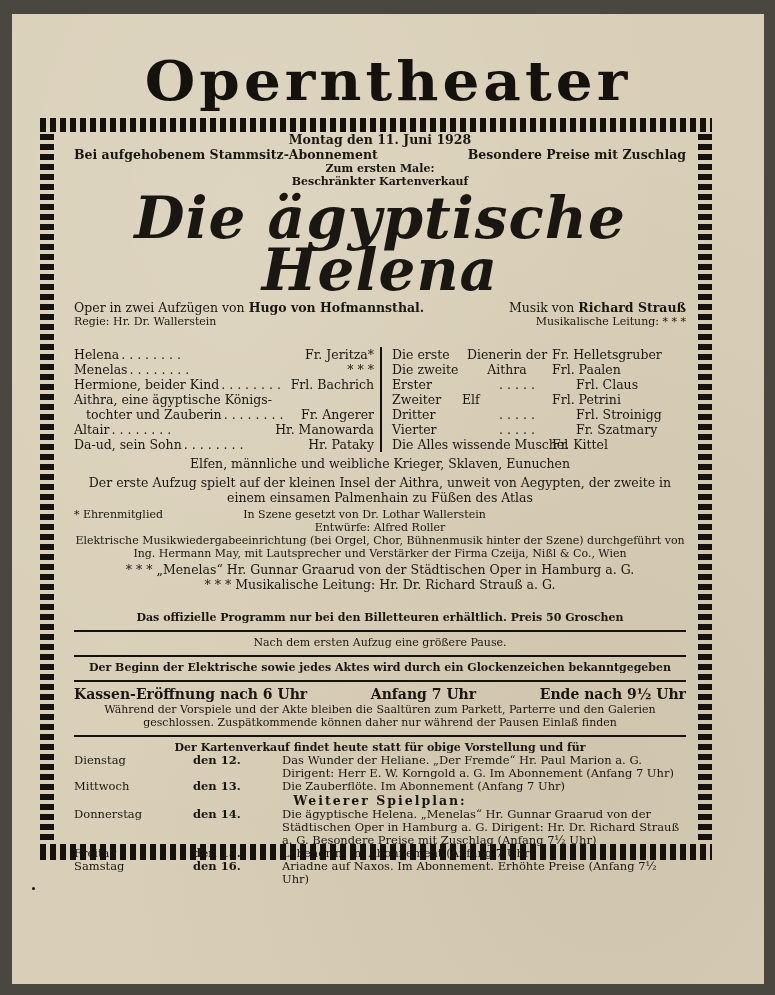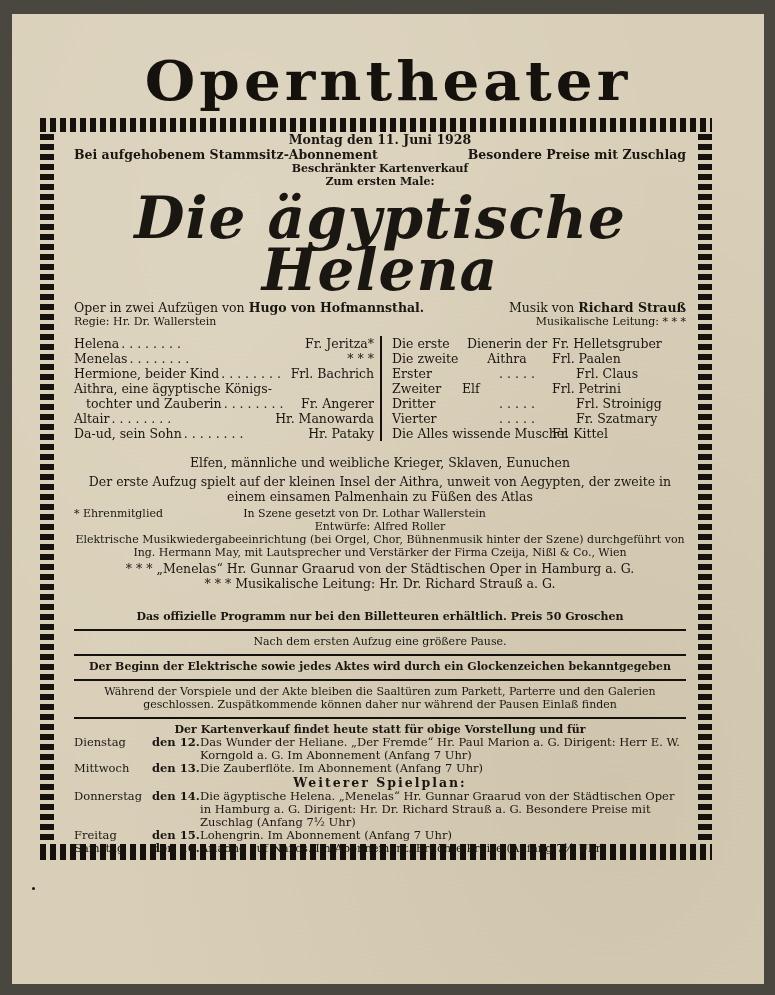--- a/index.html
+++ b/index.html
@@ -41,28 +41,28 @@
     position: absolute; left: 62px; width: 612px; top: 118px;
     font-size: 12.5px; line-height: 15px;
   }
   .c { text-align: center; }
   .b { font-weight: bold; }
   .row { display: flex; justify-content: space-between; }
   .big {
     font-size: 58px; line-height: 52px; font-weight: 900; text-align: center;
     letter-spacing: 1px; margin: 4px 0 4px 0; font-style: italic;
   }
-  .cast { display: flex; margin-top: 8px; align-items: flex-end; }
+  .cast { display: flex; margin-top: 19px; align-items: flex-end; }
   .cast .col1 { width: 300px; border-right: 2px solid #15120e; padding-right: 6px; }
   .cast .col2 { flex: 1; padding-left: 10px; }
   .cr { display: flex; justify-content: space-between; white-space: nowrap; }
   .cr .dots { flex: 1; overflow: hidden; color: #2a251e; letter-spacing: 4px; padding: 0 2px; }
   .sep { border-top: 2px solid #15120e; margin: 6px 0 4px 0; }
   .small { font-size: 11px; line-height: 13px; }
-  .sched { display: flex; font-size: 11.5px; line-height: 13px; }
+  .sched { display: flex; font-size: 11.5px; line-height: 13px; gap: 41px; }
   .sched .day { width: 78px; flex-shrink: 0; }
   .sched .dt { width: 48px; flex-shrink: 0; font-weight: bold; }
   .sched .tx { flex: 1; }
   .footer { position: absolute; top: 850px; left: 0; right: 0; text-align: center; font-size: 8px; font-weight: bold; }
   .dot { position: absolute; left: 20px; top: 873px; width: 3px; height: 3px; background: #15120e; border-radius: 50%; }
 </style>
 </head>
 <body>
 
 <div class="sheet">
@@ -72,22 +72,22 @@
   <div class="vbar left"></div>
   <div class="vbar right"></div>
   <div class="hbar bottom"></div>
 
   <div class="content">
     <div class="c b">Montag den 11. Juni 1928</div>
     <div class="row b">
       <span>Bei aufgehobenem Stammsitz-Abonnement</span>
       <span>Besondere Preise mit Zuschlag</span>
     </div>
+    <div class="c small b">Zum ersten Male:</div>
     <div class="c small b">Beschränkter Kartenverkauf</div>
-    <div class="c small b">Zum ersten Male:</div>
 
     <div class="big">Die ägyptische Helena</div>
 
     <div class="row">
       <span>
         <span>Oper in zwei Aufzügen von</span>
         <span class="b">Hugo von Hofmannsthal.</span>
       </span>
       <span>
         <span>Musik von</span>
@@ -167,39 +167,44 @@
             <span style="width:90px;text-align:center" class="dots">.....</span>
             <span style="flex:1;text-align:left">Fr. Szatmary</span>
           </div>
         <div class="cr">
             <span style="width:160px">Die Alles wissende Muschel</span>
             <span style="flex:1;text-align:left">Fr. Kittel</span>
           </div>
       </div>
     </div>
 
-    <div class="c" style="margin-top:14px">Elfen, männliche und weibliche Krieger, Sklaven, Eunuchen</div>
+    <div class="c" style="margin-top:4px">Elfen, männliche und weibliche Krieger, Sklaven, Eunuchen</div>
     <div class="c" style="margin-top:4px">Der erste Aufzug spielt auf der kleinen Insel der Aithra, unweit von Aegypten, der zweite in einem einsamen Palmenhain zu Füßen des Atlas</div>
     <div class="row small" style="margin-top:3px">
       <span>* Ehrenmitglied</span>
       <span>In Szene gesetzt von Dr. Lothar Wallerstein</span>
       <span style="width:120px"></span>
     </div>
     <div class="c small">Entwürfe: Alfred Roller</div>
     <div class="c small">Elektrische Musikwiedergabeeinrichtung (bei Orgel, Chor, Bühnenmusik hinter der Szene) durchgeführt von Ing. Hermann May, mit Lautsprecher und Verstärker der Firma Czeija, Nißl &amp; Co., Wien</div>
     <div class="c" style="margin-top:2px">* * * „Menelas“ Hr. Gunnar Graarud von der Städtischen Oper in Hamburg a. G.</div>
     <div class="c">* * * Musikalische Leitung: Hr. Dr. Richard Strauß a. G.</div>
     <div class="c small b" style="margin-top:19px">Das offizielle Programm nur bei den Billetteuren erhältlich. Preis 50 Groschen</div>
 
     <div class="sep"></div>
     <div class="c small">Nach dem ersten Aufzug eine größere Pause.</div>
     <div class="sep"></div>
     <div class="c small b">Der Beginn der Elektrische sowie jedes Aktes wird durch ein Glockenzeichen bekanntgegeben</div>
     <div class="sep"></div>
 
+    <div class="row b" style="font-size:14px;line-height:17px">
+      <span>Kassen-Eröffnung nach 6 Uhr</span>
+      <span>Anfang 7 Uhr</span>
+      <span>Ende nach 9½ Uhr</span>
+    </div>
     <div class="c small">Während der Vorspiele und der Akte bleiben die Saaltüren zum Parkett, Parterre und den Galerien geschlossen. Zuspätkommende können daher nur während der Pausen Einlaß finden</div>
     <div class="sep"></div>
 
     <div class="c small b">Der Kartenverkauf findet heute statt für obige Vorstellung und für</div>
     <div class="sched">
         <span class="day">Dienstag</span>
         <span class="dt">den 12.</span>
         <span class="tx">Das Wunder der Heliane. „Der Fremde“ Hr. Paul Marion a. G. Dirigent: Herr E. W. Korngold a. G. Im Abonnement (Anfang 7 Uhr)</span>
       </div>
     <div class="sched">

